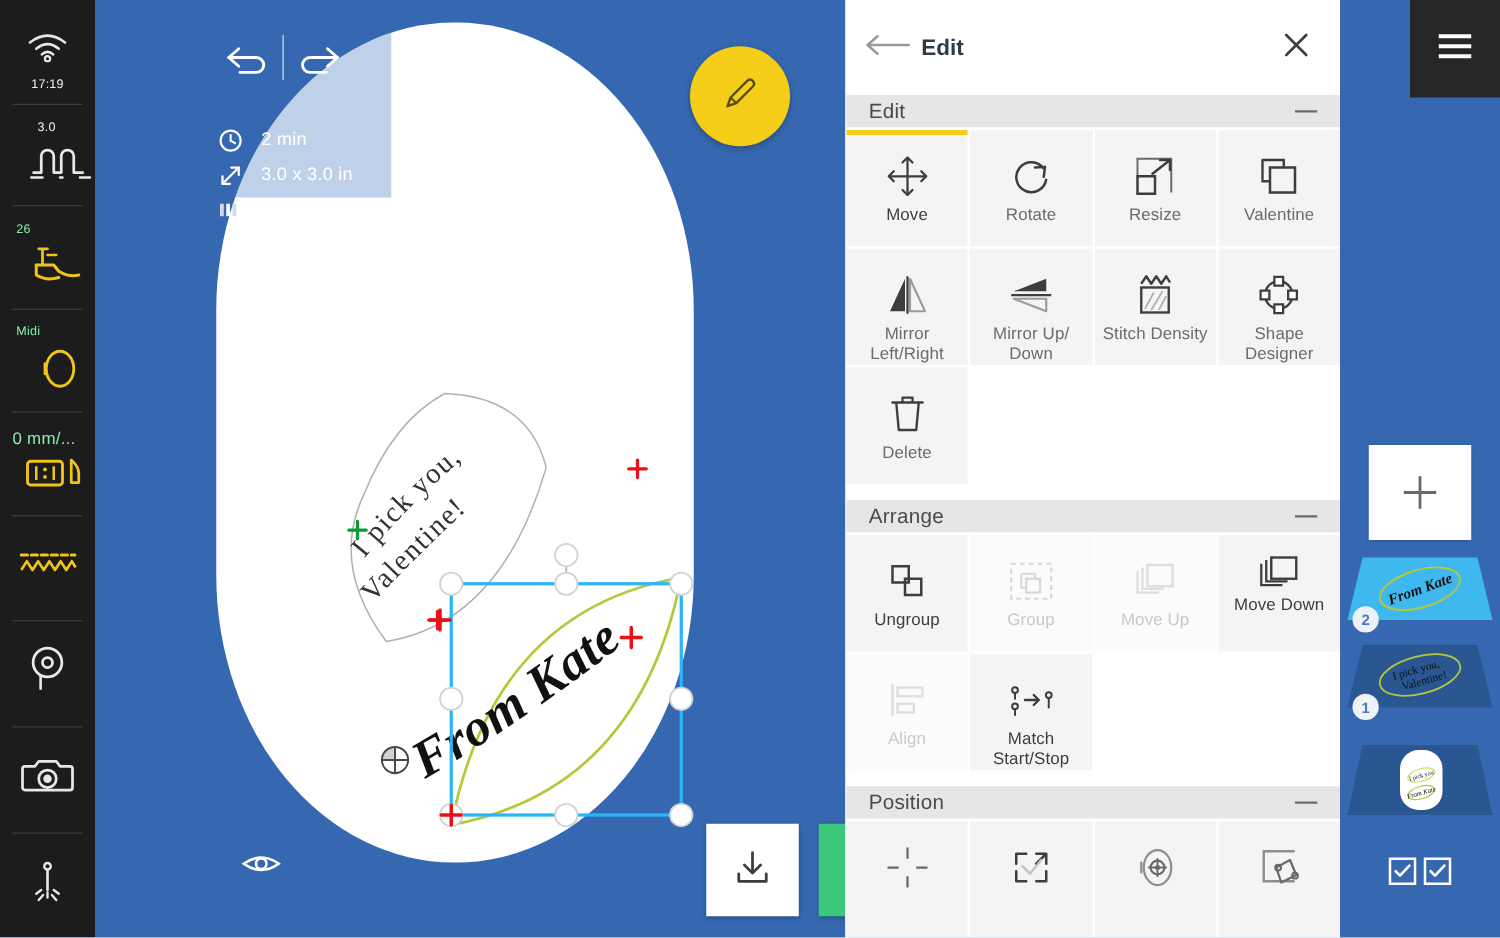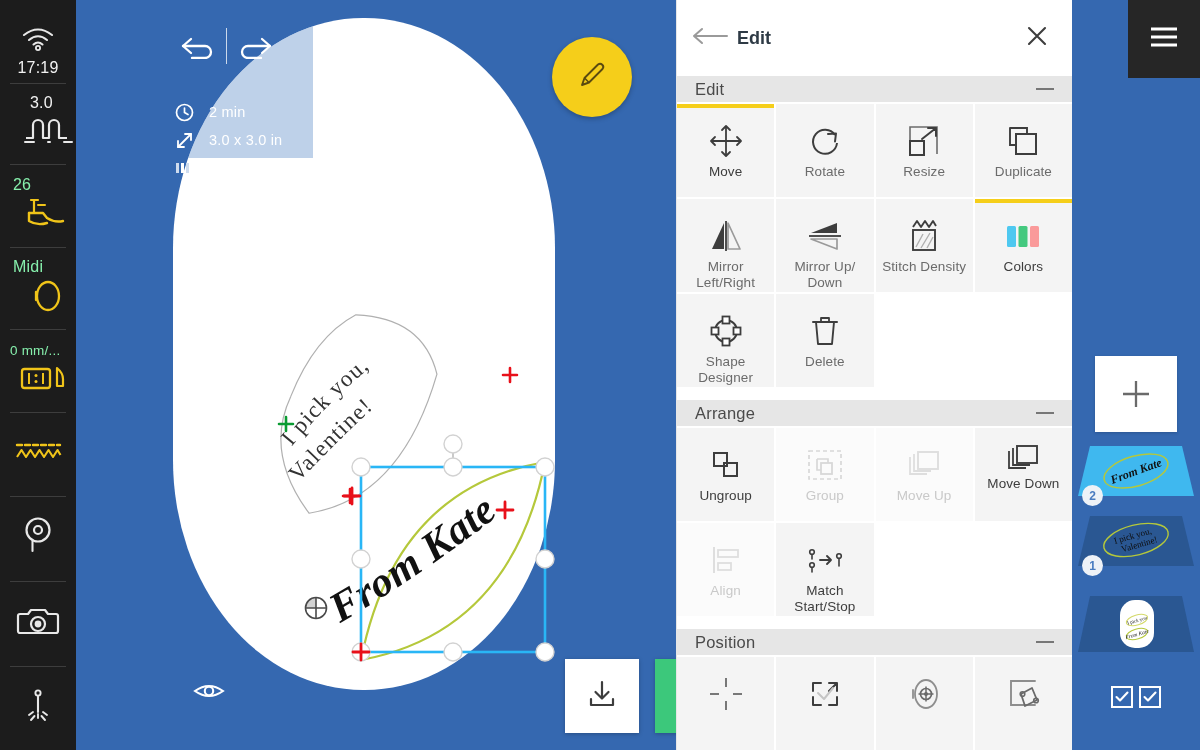--- a/index.html
+++ b/index.html
@@ -26,21 +26,21 @@
     position: relative;
   }
   .lb-cell {
     display: flex; flex-direction: column;
     align-items: center; justify-content: center;
     padding: 6px 2px 8px 2px;
     position: relative;
   }
   .lb-sep { height: 1px; background: #3d3d3d; margin: 0 10px; }
   .lb-val {
-    font-size: 16px; line-height: 18px;
+    font-size: 10px; line-height: 18px;
     letter-spacing: .2px; margin-bottom: 2px;
   }
   .lb-val.white { color: #f2f2f2; }
   .lb-val.yellow { color: #86efac; }
   .lb-ico { display: block; }
 
   
   #canvas {
     position: relative;
     flex: 0 0 600px;
@@ -525,21 +525,21 @@
         <span class="lb">Resize</span>
       </div>
 
       <div class="tile">
         <span class="ic">
           <svg width="36" height="36" viewBox="0 0 36 36">
             <path d="M5 5 L22 5 L22 10 M5 5 L5 22 L10 22" fill="none" stroke="#3d3d3d" stroke-width="1.9" stroke-linecap="round"></path>
             <rect x="11" y="11" width="20" height="20" fill="none" stroke="#3d3d3d" stroke-width="2"></rect>
           </svg>
         </span>
-        <span class="lb">Duplicate</span>
+        <span class="lb">Valentine</span>
       </div>
 
       <div class="tile">
         <span class="ic">
           <svg width="36" height="34" viewBox="0 0 36 34">
             <path d="M16 4 L4 30 L16 30 Z" fill="#3d3d3d"></path>
             <path d="M20 4 L32 30 L20 30 Z" fill="none" stroke="#9a9a9a" stroke-width="1.7" stroke-linejoin="round"></path>
             <path d="M18 2 L18 32" stroke="#3d3d3d" stroke-width="1.8"></path>
           </svg>
         </span>
@@ -561,30 +561,20 @@
         <span class="ic">
           <svg width="36" height="38" viewBox="0 0 36 38">
             <path d="M7 10 l4 -6 l4 6 l4 -6 l4 6 l4 -6 l3 5" fill="none" stroke="#3d3d3d" stroke-width="1.9" stroke-linejoin="round"></path>
             <rect x="7" y="13" width="22" height="20" fill="none" stroke="#3d3d3d" stroke-width="1.9"></rect>
             <path d="M10 30 L17 17 M15 31 L24 16 M21 31 L27 20" stroke="#b0b0b0" stroke-width="1.4"></path>
           </svg>
         </span>
         <span class="lb">Stitch Density</span>
       </div>
 
-      <div class="tile active">
-        <span class="ic">
-          <svg width="42" height="32" viewBox="0 0 42 32">
-            <rect x="5" y="6" width="9" height="21" rx="1.5" fill="#4ec8f0"></rect>
-            <rect x="16.5" y="6" width="9" height="21" rx="1.5" fill="#44c97f"></rect>
-            <rect x="28" y="6" width="9" height="21" rx="1.5" fill="#fa9a9a"></rect>
-          </svg>
-        </span>
-        <span class="lb">Colors</span>
-      </div>
 
       <div class="tile">
         <span class="ic">
           <svg width="38" height="38" viewBox="0 0 38 38">
             <circle cx="19" cy="19" r="11" fill="none" stroke="#3d3d3d" stroke-width="1.9"></circle>
             <rect x="15.5" y="4.5" width="7" height="7" fill="#fff" stroke="#3d3d3d" stroke-width="1.8"></rect>
             <rect x="15.5" y="26.5" width="7" height="7" fill="#fff" stroke="#3d3d3d" stroke-width="1.8"></rect>
             <rect x="4.5" y="15.5" width="7" height="7" fill="#fff" stroke="#3d3d3d" stroke-width="1.8"></rect>
             <rect x="26.5" y="15.5" width="7" height="7" fill="#fff" stroke="#3d3d3d" stroke-width="1.8"></rect>
           </svg>

